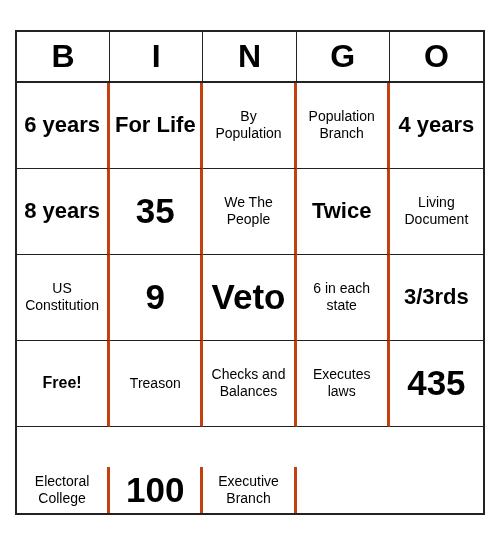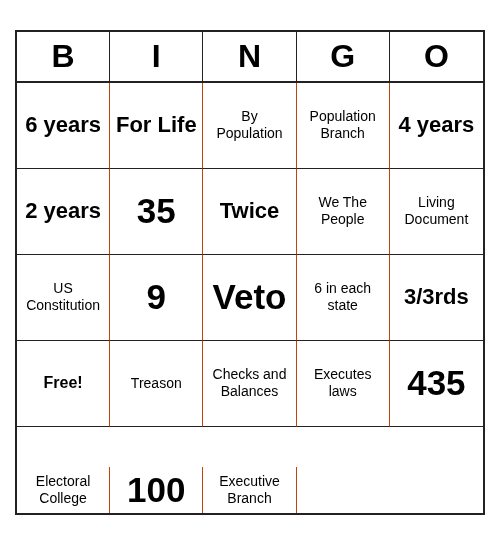--- a/index.html
+++ b/index.html
@@ -30,21 +30,21 @@
     }
     .bingo-header-cell:last-child {
       border-right: none;
     }
     .bingo-grid {
       display: grid;
       grid-template-columns: repeat(5, 1fr);
       grid-template-rows: repeat(5, 86px);
     }
     .bingo-cell {
-      border-right: 1px solid #c2410c;
+      border-right: 3px solid #c2410c;
       border-bottom: 1px solid #222;
       display: flex;
       align-items: center;
       justify-content: center;
       text-align: center;
       padding: 4px;
       font-size: 14px;
       line-height: 1.2;
     }
     .bingo-cell:nth-child(5n) {
@@ -77,24 +77,24 @@
       <div class="bingo-header-cell">N</div>
       <div class="bingo-header-cell">G</div>
       <div class="bingo-header-cell">O</div>
     </div>
   <div class="bingo-grid">
   <div class="bingo-cell large-text">6 years</div>
       <div class="bingo-cell large-text">For Life</div>
       <div class="bingo-cell">By Population</div>
       <div class="bingo-cell">Population Branch</div>
       <div class="bingo-cell large-text">4 years</div>
-      <div class="bingo-cell large-text">2 years</div>
+      <div class="bingo-cell large-text">8 years</div>
       <div class="bingo-cell xlarge-text">35</div>
+      <div class="bingo-cell">We The People</div>
       <div class="bingo-cell large-text">Twice</div>
-      <div class="bingo-cell">We The People</div>
       <div class="bingo-cell">Living Document</div>
       <div class="bingo-cell">US Constitution</div>
       <div class="bingo-cell xlarge-text">9</div>
       <div class="bingo-cell xlarge-text">Veto</div>
       <div class="bingo-cell">6 in each state</div>
       <div class="bingo-cell large-text">3/3rds</div>
       <div class="bingo-cell large-text free">Free!</div>
       <div class="bingo-cell">Treason</div>
       <div class="bingo-cell">Checks and Balances</div>
       <div class="bingo-cell">Executes laws</div>

